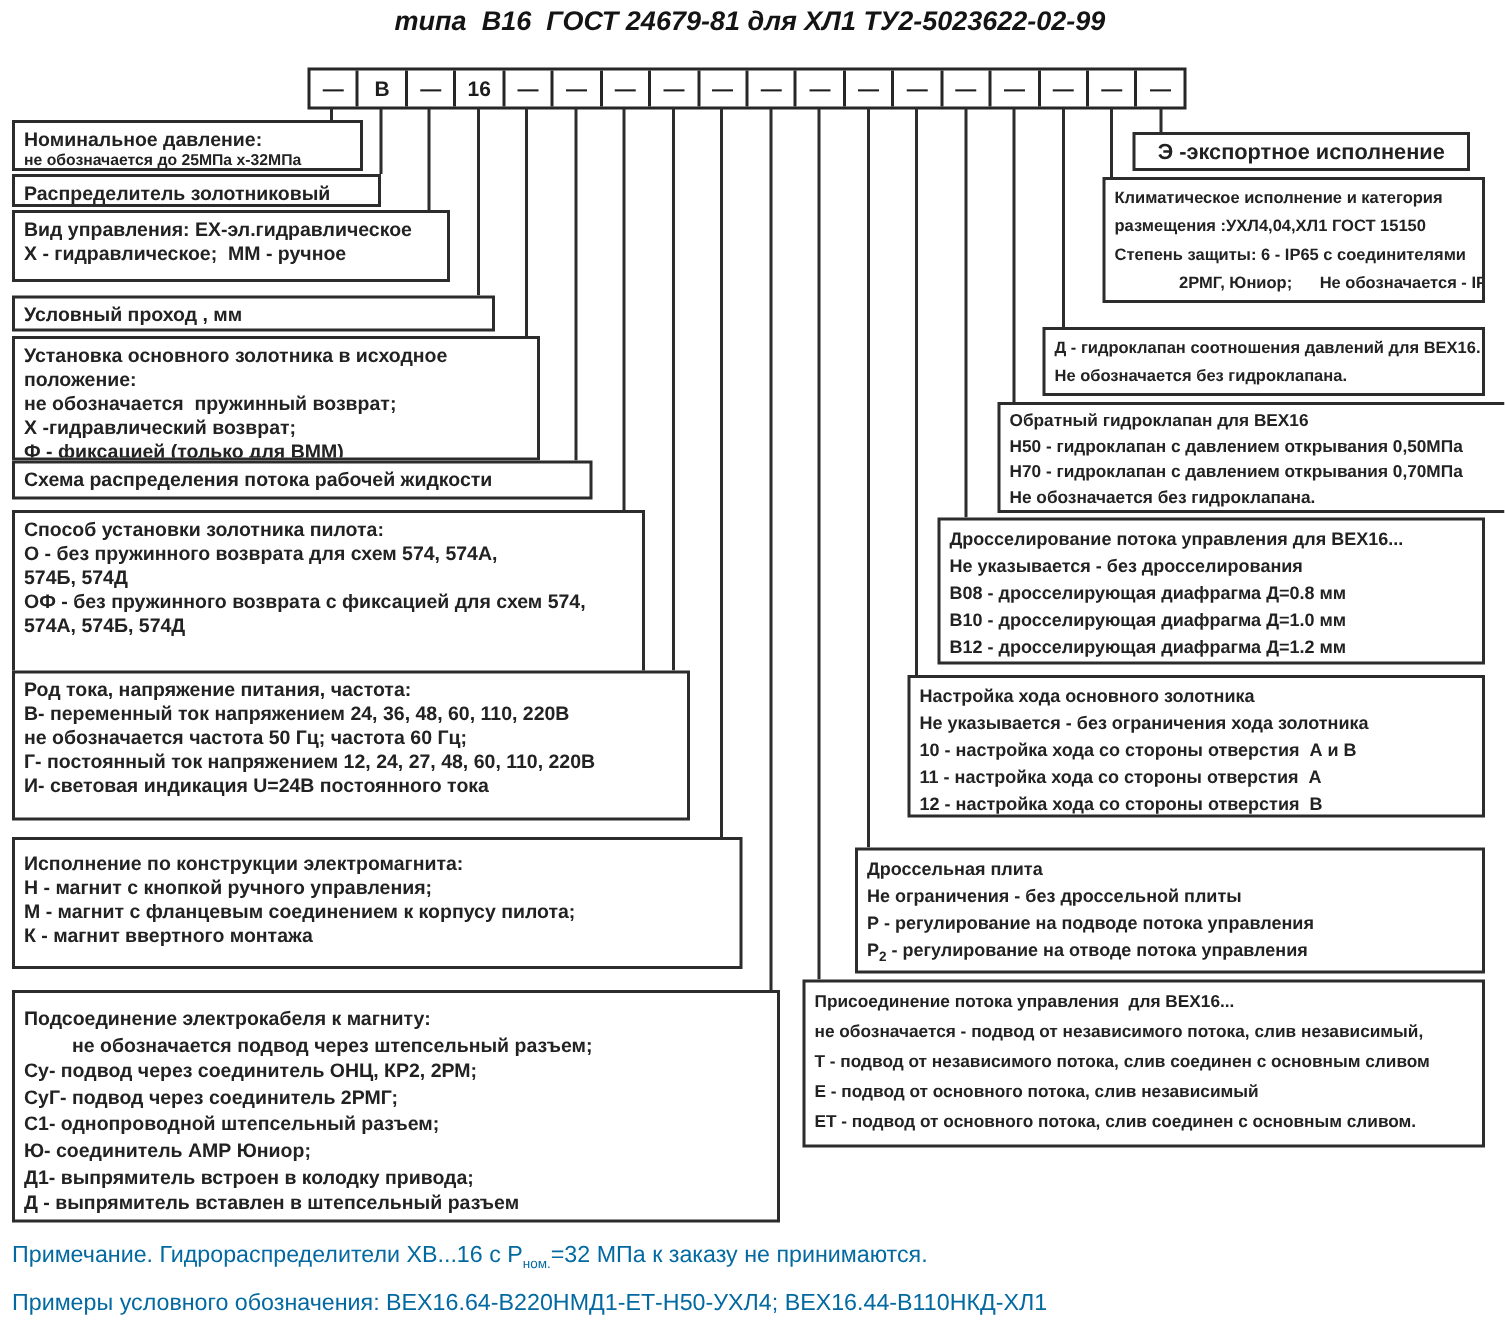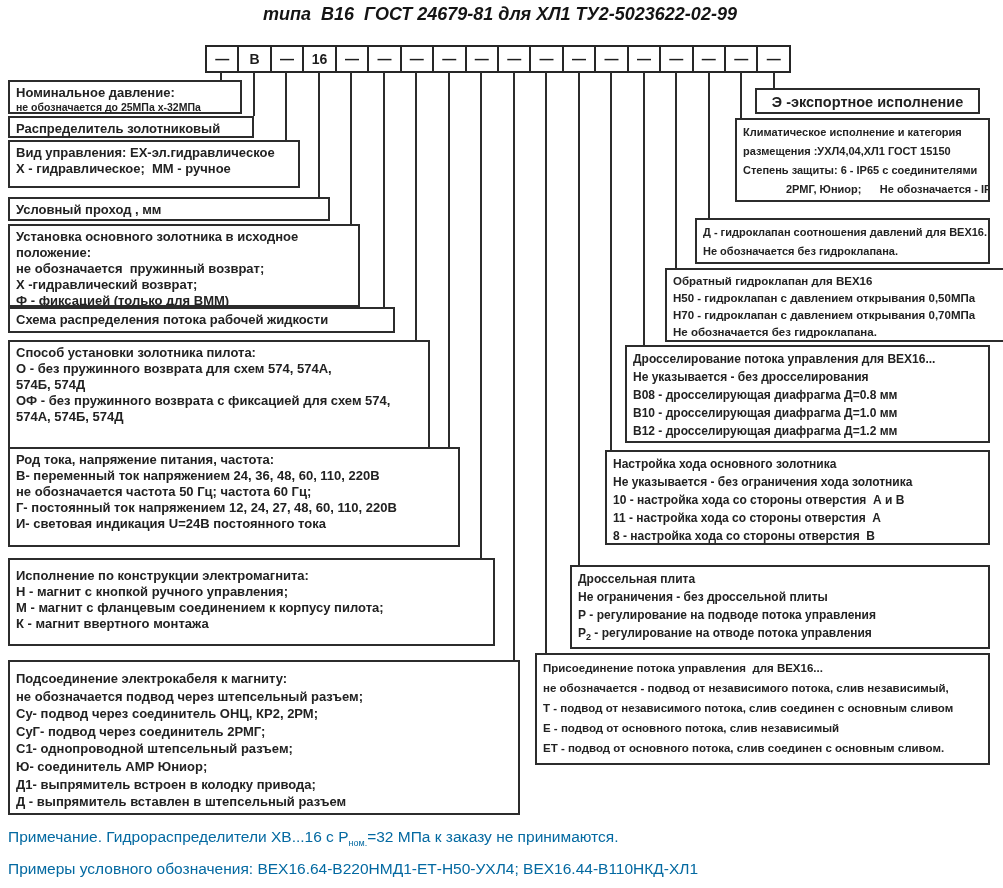--- a/index.html
+++ b/index.html
@@ -116,21 +116,21 @@
 
   <div class="bx lb" style="left:8px;top:558px;width:487px;height:88px;padding-top:8px;">
     <div class="line">Исполнение по конструкции электромагнита:</div>
     <div class="line">Н - магнит с кнопкой ручного управления;</div>
     <div class="line">М - магнит с фланцевым соединением к корпусу пилота;</div>
     <div class="line">К - магнит ввертного монтажа</div>
   </div>
 
   <div class="bx lb" style="left:8px;top:660px;width:512px;height:155px;padding-top:8px;">
     <div class="line" style="line-height:17.6px;">Подсоединение электрокабеля к магниту:</div>
-    <div class="line" style="line-height:17.6px;">не обозначается подвод через штепсельный разъем;</div>
+    <div class="line" style="line-height:17.6px;margin-left:32px;">не обозначается подвод через штепсельный разъем;</div>
     <div class="line" style="line-height:17.6px;">Су- подвод через соединитель ОНЦ, КР2, 2РМ;</div>
     <div class="line" style="line-height:17.6px;">СуГ- подвод через соединитель 2РМГ;</div>
     <div class="line" style="line-height:17.6px;">С1- однопроводной штепсельный разъем;</div>
     <div class="line" style="line-height:17.6px;">Ю- соединитель АМР Юниор;</div>
     <div class="line" style="line-height:17.6px;">Д1- выпрямитель встроен в колодку привода;</div>
     <div class="line" style="line-height:17.6px;">Д - выпрямитель вставлен в штепсельный разъем</div>
   </div>
 
   <div class="bx rb exp center" style="left:755px;top:88px;width:225px;height:26px;">
     <div class="line">Э -экспортное исполнение</div>
@@ -161,21 +161,21 @@
     <div class="line">В08 - дросселирующая диафрагма Д=0.8 мм</div>
     <div class="line">В10 - дросселирующая диафрагма Д=1.0 мм</div>
     <div class="line">В12 - дросселирующая диафрагма Д=1.2 мм</div>
   </div>
 
   <div class="bx rb" style="left:605px;top:450px;width:385px;height:95px;">
     <div class="line">Настройка хода основного золотника</div>
     <div class="line">Не указывается - без ограничения хода золотника</div>
     <div class="line">10 - настройка хода со стороны отверстия  А и В</div>
     <div class="line">11 - настройка хода со стороны отверстия  А</div>
-    <div class="line">8 - настройка хода со стороны отверстия  В</div>
+    <div class="line">12 - настройка хода со стороны отверстия  В</div>
   </div>
 
   <div class="bx rb" style="left:570px;top:565px;width:420px;height:84px;">
     <div class="line">Дроссельная плита</div>
     <div class="line">Не ограничения - без дроссельной плиты</div>
     <div class="line">Р - регулирование на подводе потока управления</div>
     <div class="line"><span>Р</span><sub>2</sub><span> - регулирование на отводе потока управления</span></div>
   </div>
 
   <div class="bx rb" style="left:535px;top:653px;width:455px;height:112px;">

